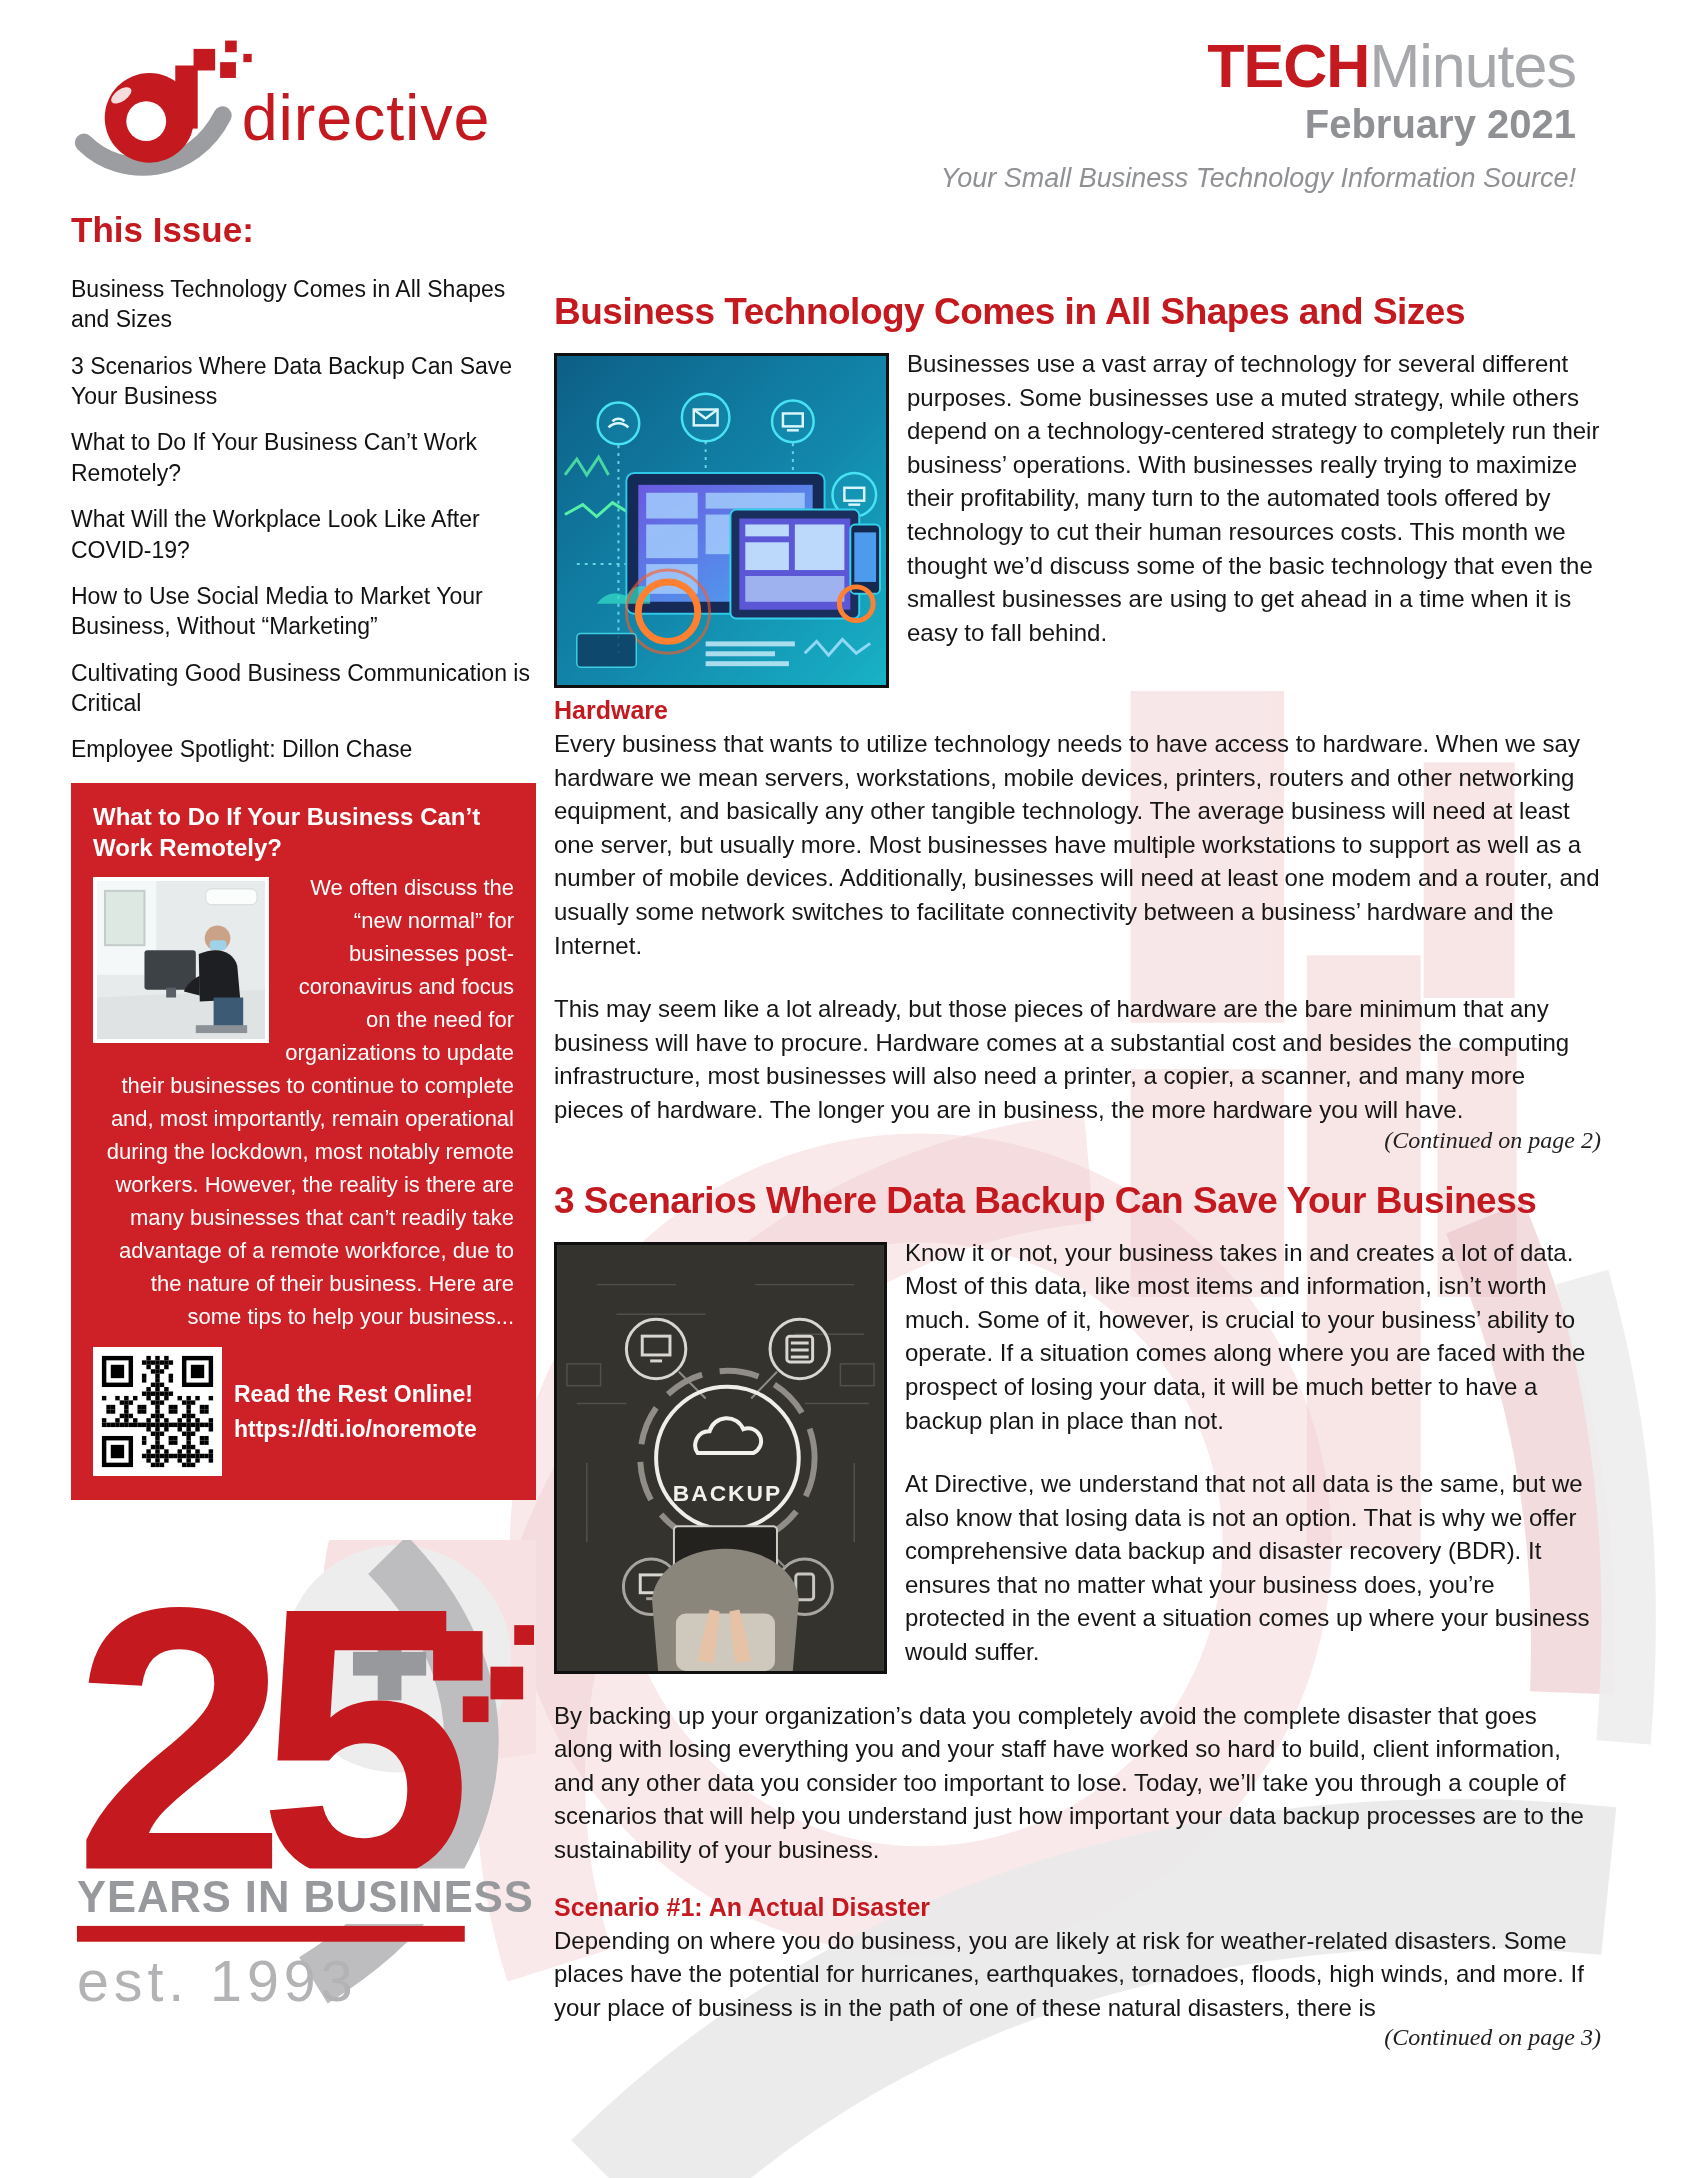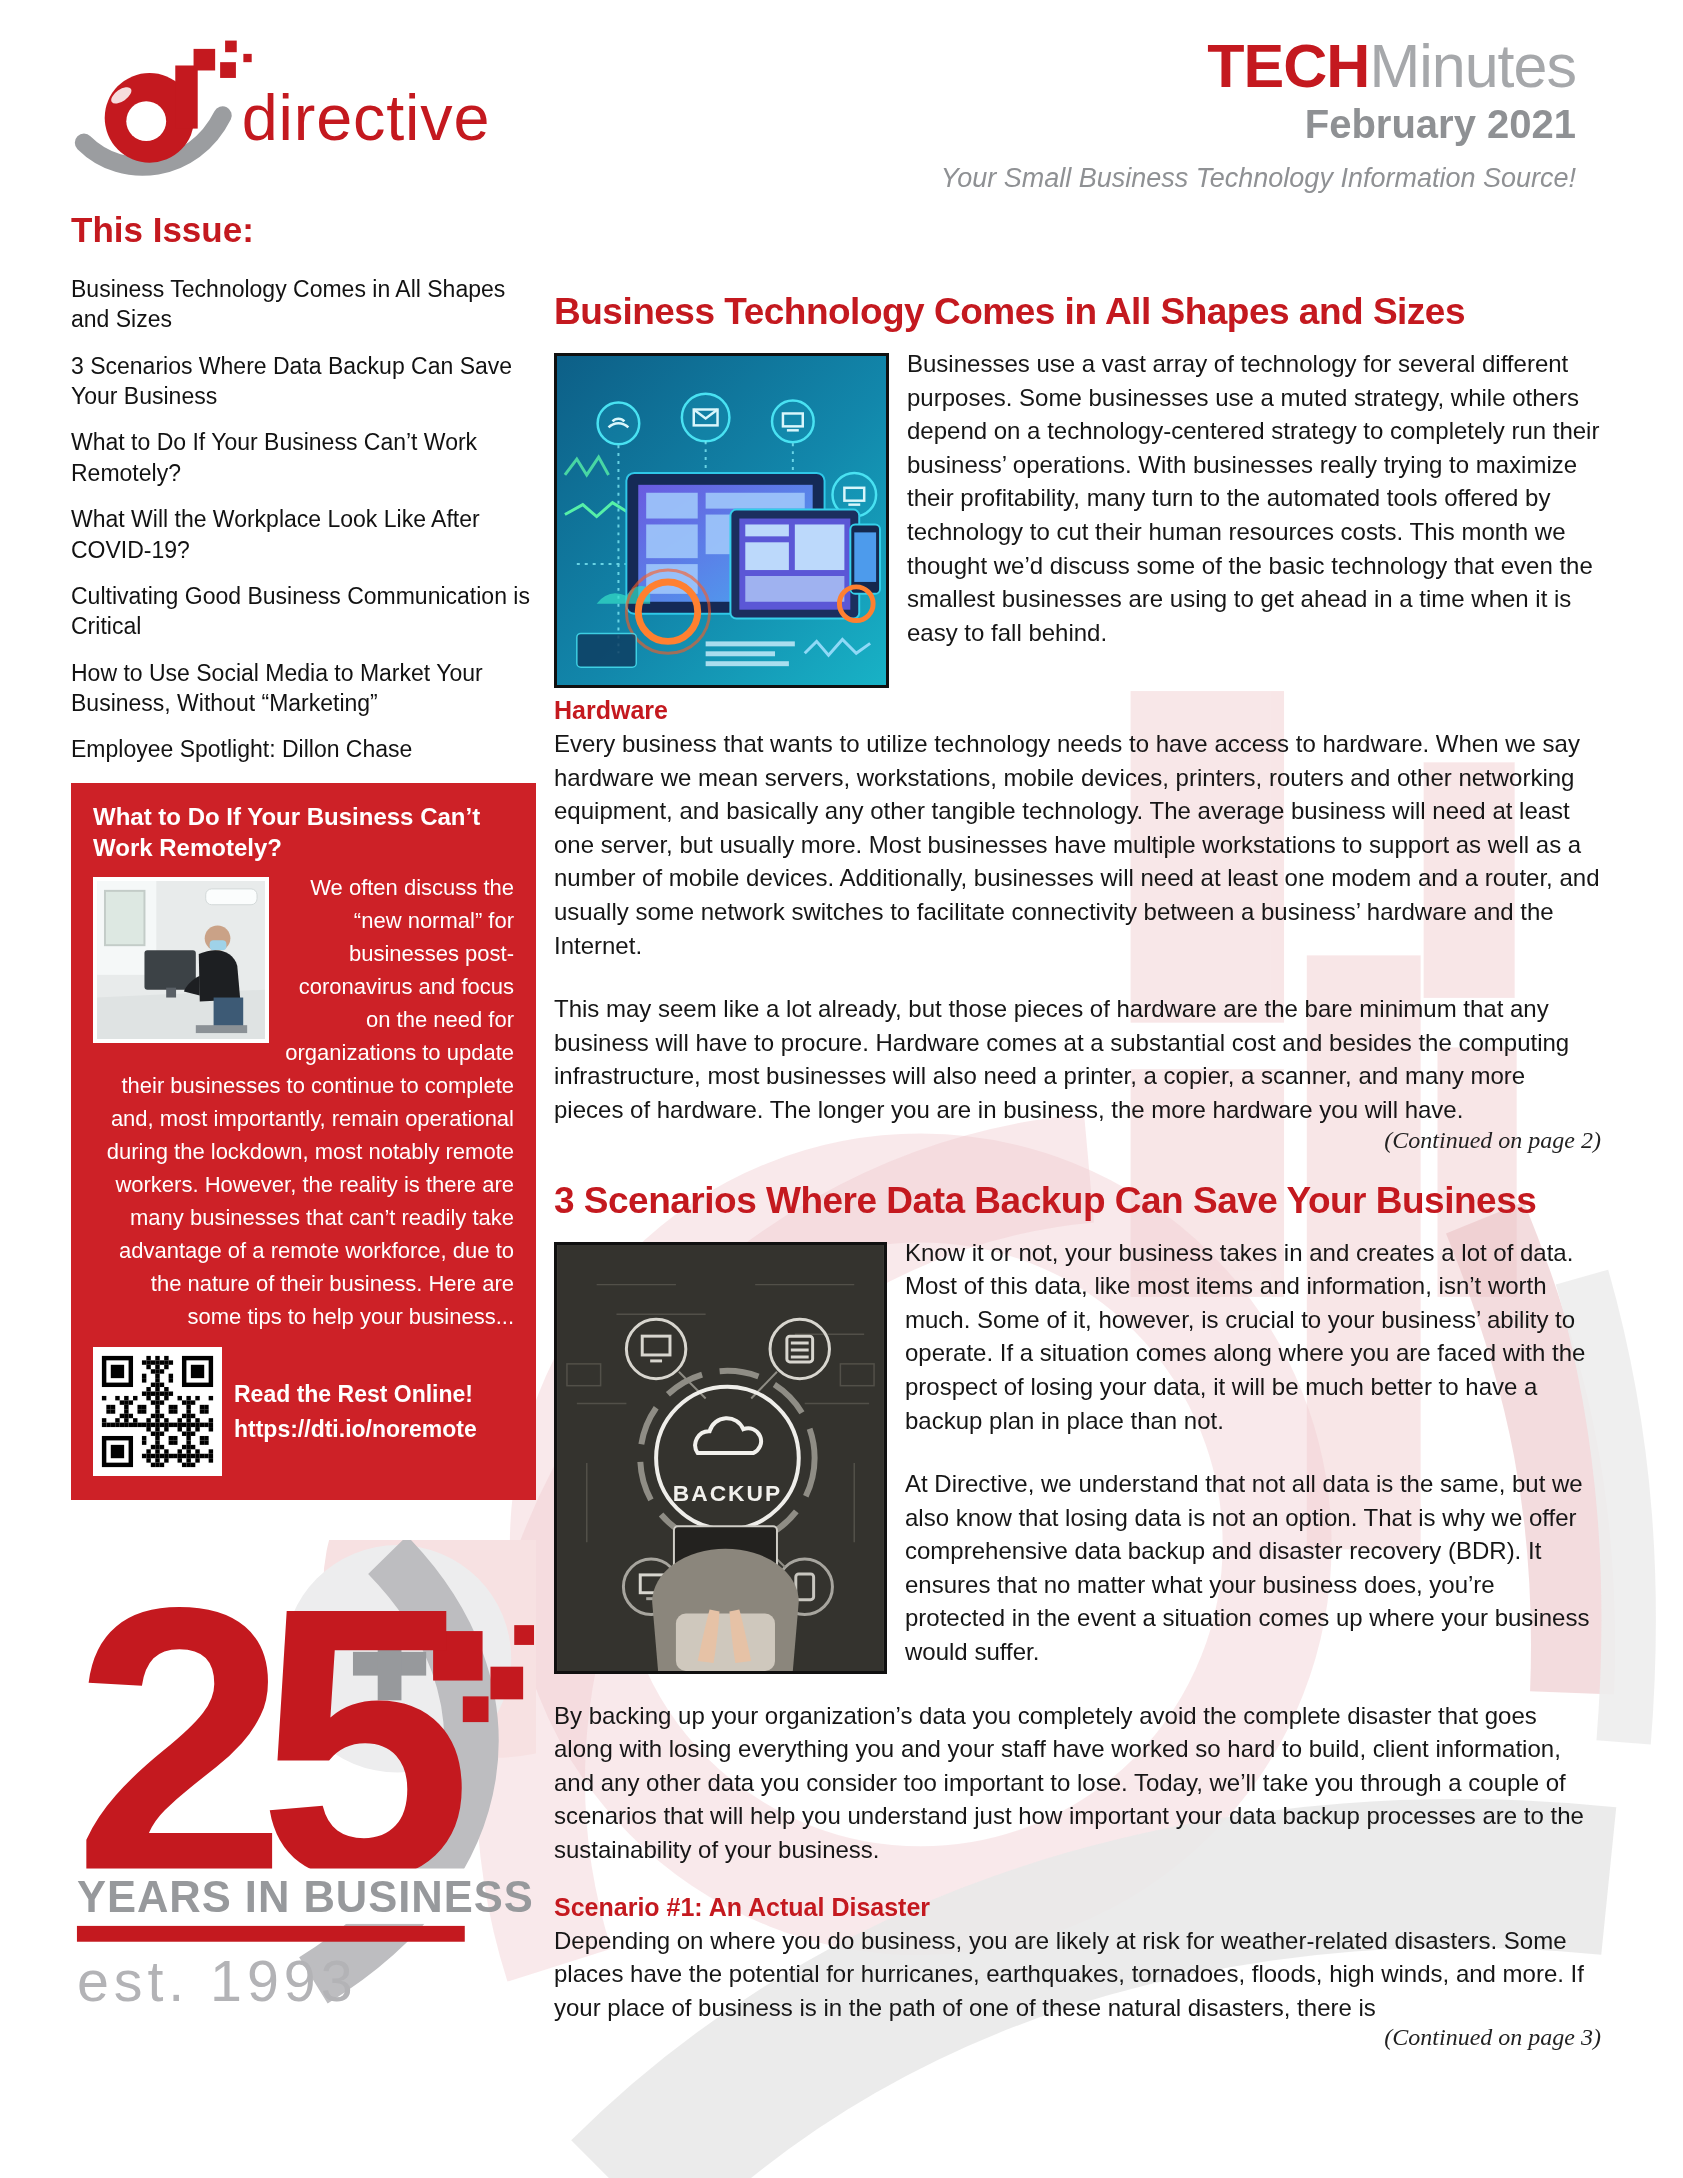--- a/index.html
+++ b/index.html
@@ -96,22 +96,22 @@
     </div>
   </header>
 
   <aside class="left-col">
     <h2 class="this-issue">This Issue:</h2>
     <div class="toc">
       <div class="toc-item">Business Technology Comes in All Shapes and Sizes</div>
       <div class="toc-item">3 Scenarios Where Data Backup Can Save Your Business</div>
       <div class="toc-item">What to Do If Your Business Can’t Work Remotely?</div>
       <div class="toc-item">What Will the Workplace Look Like After COVID-19?</div>
+      <div class="toc-item">How to Use Social Media to Market Your Business, Without “Marketing”</div>
       <div class="toc-item">Cultivating Good Business Communication is Critical</div>
-      <div class="toc-item">How to Use Social Media to Market Your Business, Without “Marketing”</div>
       <div class="toc-item">Employee Spotlight: Dillon Chase</div>
     </div>
 
     <section class="feature-box">
       <div class="feature-title">What to Do If Your Business Can’t Work Remotely?</div>
       <div class="feature-content">
         <div class="feature-photo">
           <svg width="168" height="158" viewBox="0 0 170 160">
             <rect width="170" height="160" fill="#e8ebeb"></rect>
             <rect x="0" y="0" width="60" height="95" fill="#f5f8f8"></rect>

